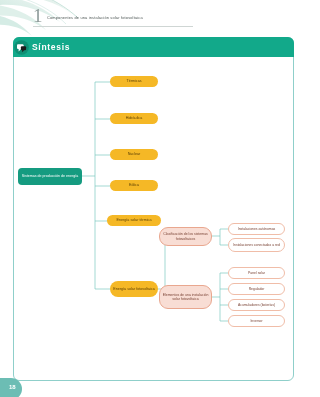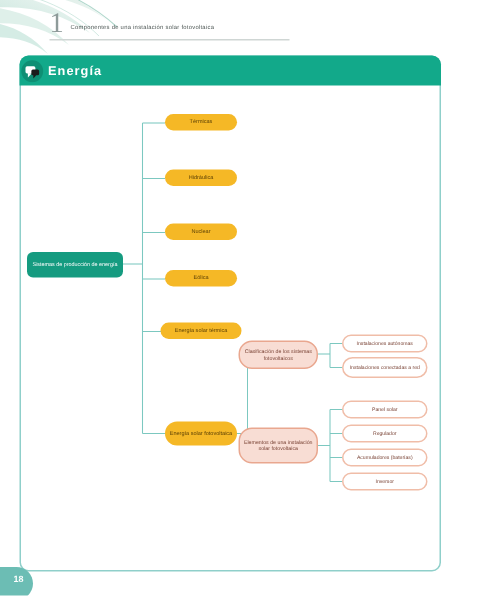--- a/index.html
+++ b/index.html
@@ -190,21 +190,21 @@
 <div class="page-frame"></div>
 
 <div class="section-bar"></div>
 <svg class="bubble-icon" viewBox="0 0 15 15">
   <circle cx="7.5" cy="7.5" r="7.3" fill="#0e8f74"></circle>
   <rect x="3" y="4.2" width="6.6" height="4.8" rx="1.1" fill="#ffffff"></rect>
   <path d="M4.6,8.6 L4.6,11.6 L7.1,9.0 Z" fill="#ffffff"></path>
   <rect x="6.9" y="6.3" width="5.2" height="3.9" rx="1" fill="#1b1b1b"></rect>
   <path d="M8.2,9.9 L8.2,12.3 L10.2,10.2 Z" fill="#1b1b1b"></path>
 </svg>
-<div class="section-title">Energía</div>
+<div class="section-title">Síntesis</div>
 
 <div class="page-badge"></div>
 <div class="page-num">18</div>
 
 <svg class="wires">
   <g fill="none" stroke="#7cc8c0" stroke-width="0.7">
 
     <path d="M82,176 L95,176"></path>
 
     <path d="M95,82 L95,289"></path>

